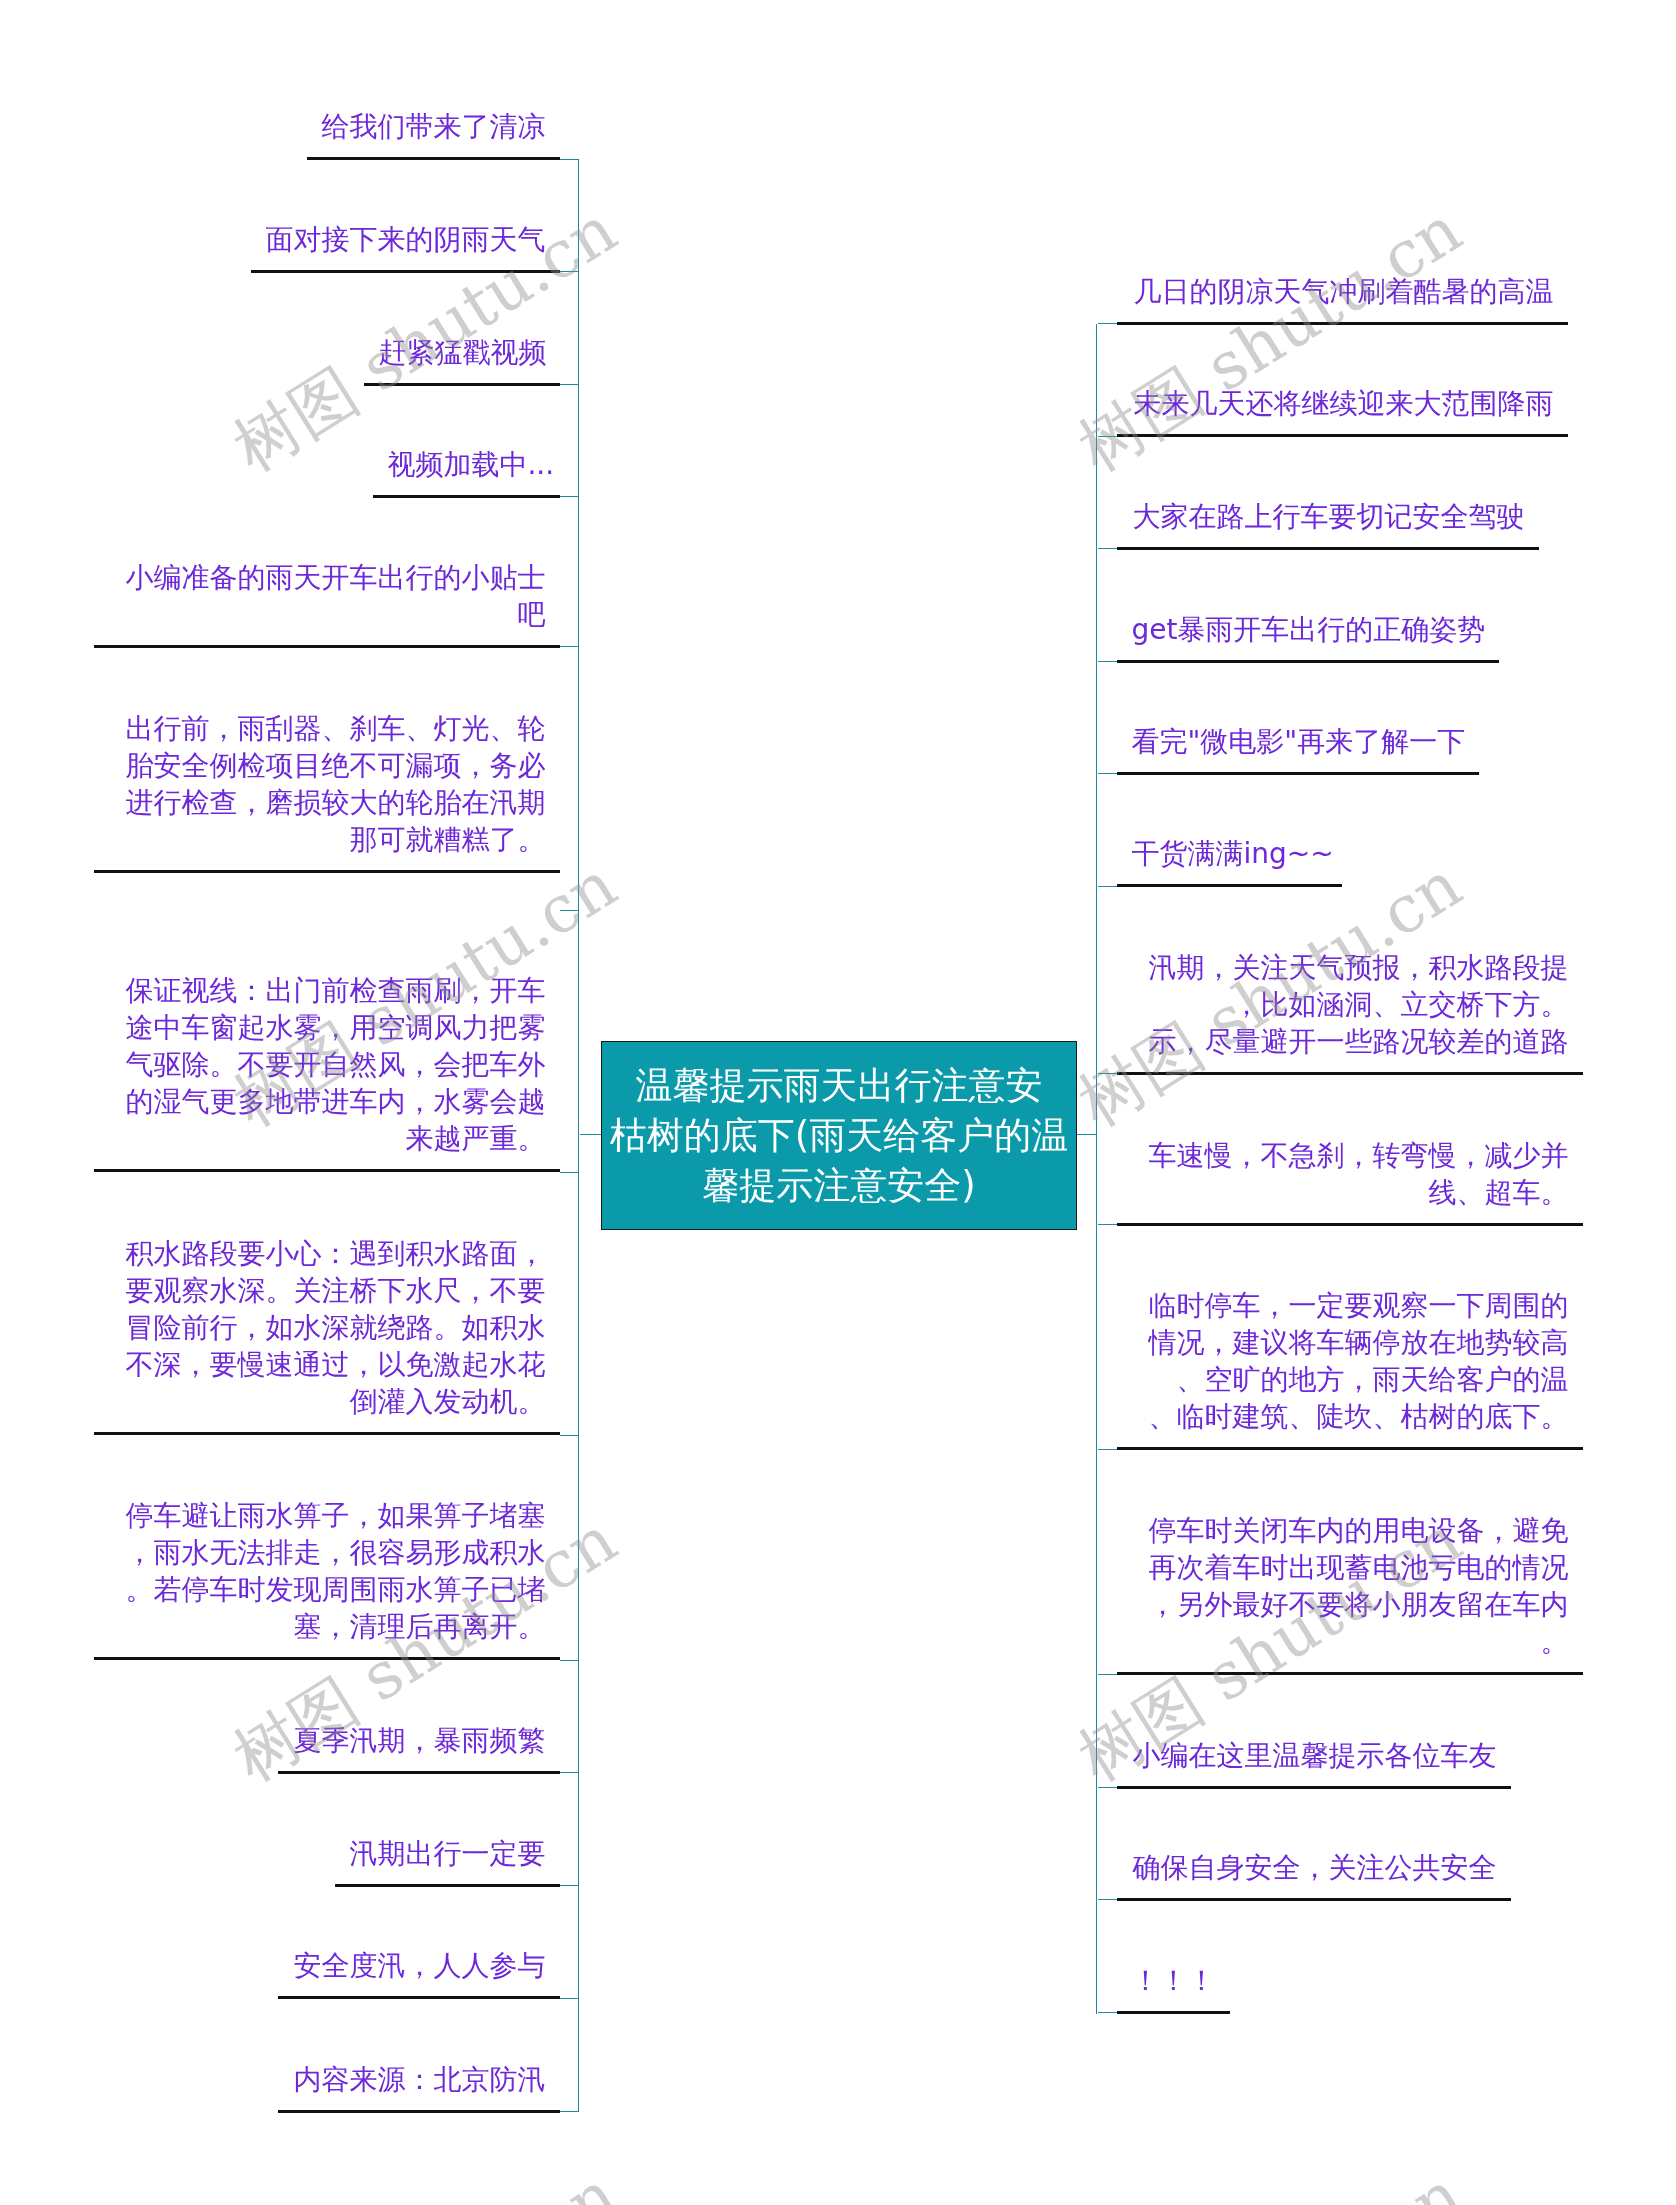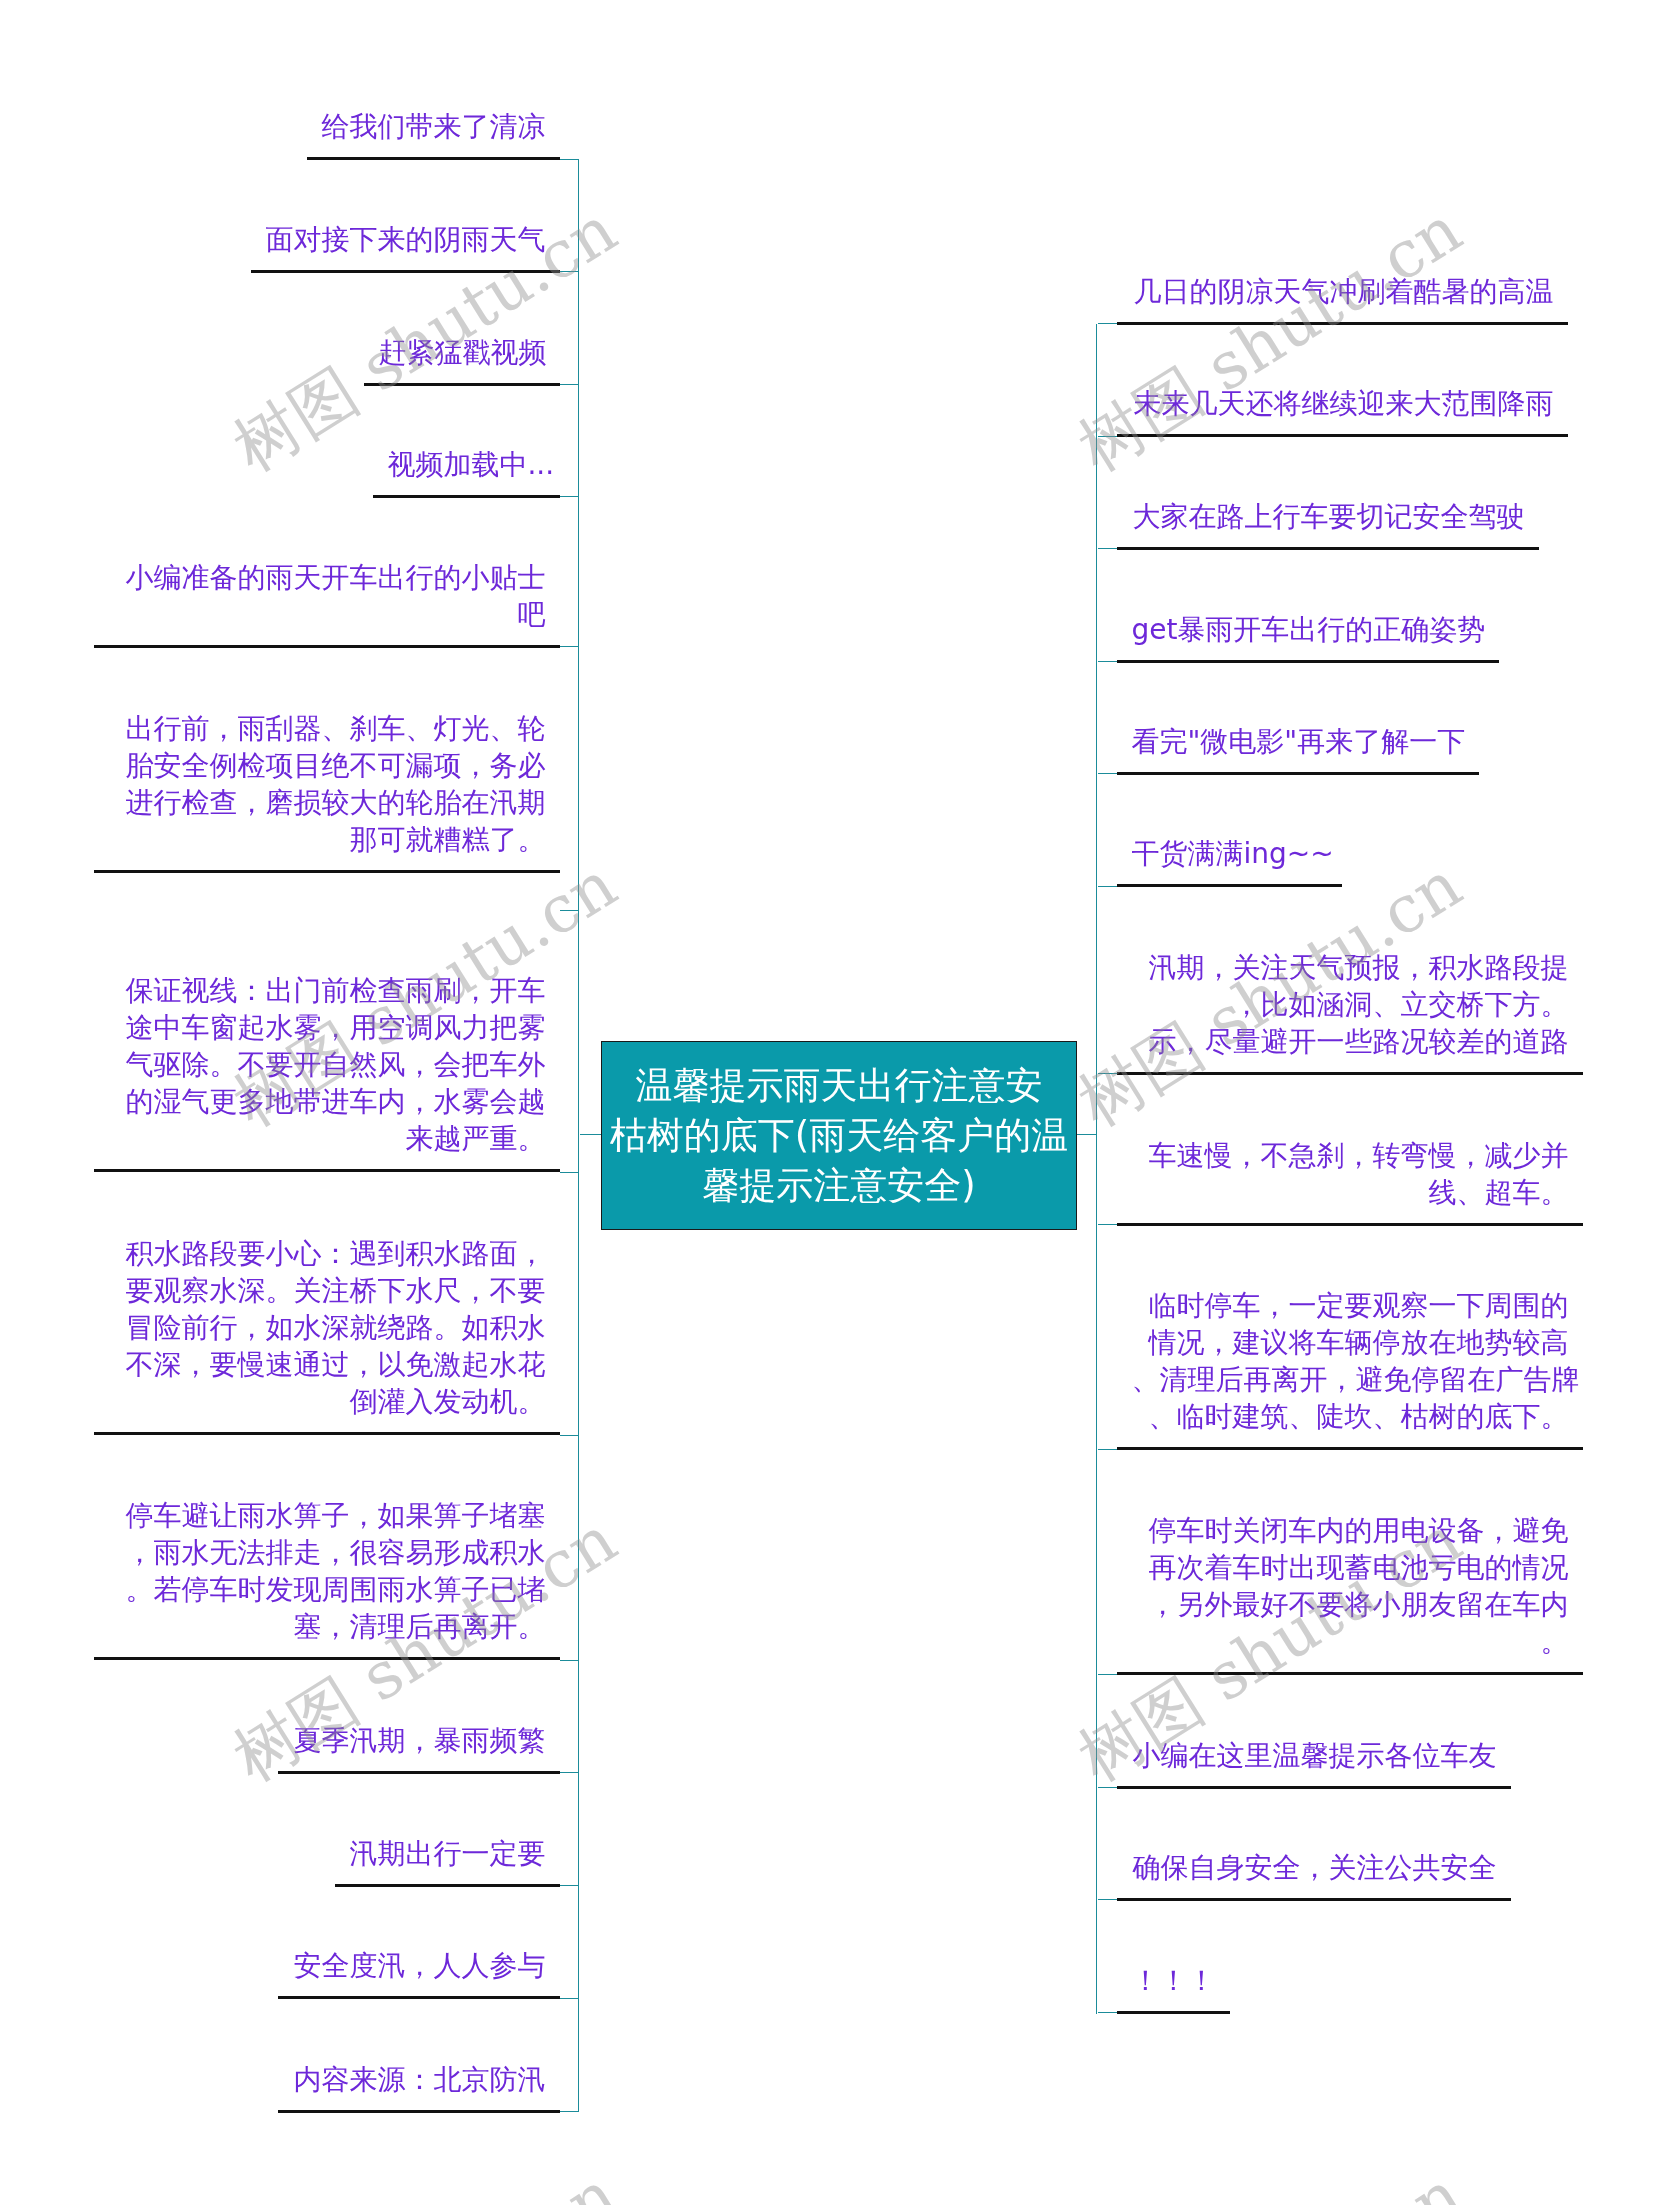--- a/index.html
+++ b/index.html
@@ -153,21 +153,21 @@
   <span class="ln">，比如涵洞、立交桥下方。</span>
   <span class="ln">示，尽量避开一些路况较差的道路</span>
 </div>
 <div class="node la" style="left:1117px;top:1125px;width:466px;">
   <span class="ln">车速慢，不急刹，转弯慢，减少并</span>
   <span class="ln">线、超车。</span>
 </div>
 <div class="node la" style="left:1117px;top:1275px;width:466px;">
   <span class="ln">临时停车，一定要观察一下周围的</span>
   <span class="ln">情况，建议将车辆停放在地势较高</span>
-  <span class="ln">、清理后再离开，避免停留在广告牌</span>
+  <span class="ln">、空旷的地方，雨天给客户的温</span>
   <span class="ln">、临时建筑、陡坎、枯树的底下。</span>
 </div>
 <div class="node la" style="left:1117px;top:1500px;width:466px;">
   <span class="ln">停车时关闭车内的用电设备，避免</span>
   <span class="ln">再次着车时出现蓄电池亏电的情况</span>
   <span class="ln">，另外最好不要将小朋友留在车内</span>
   <span class="ln">。</span>
 </div>
 <div class="node la" style="left:1117px;top:1725px;width:394px;">
   <span class="ln">小编在这里温馨提示各位车友</span>

